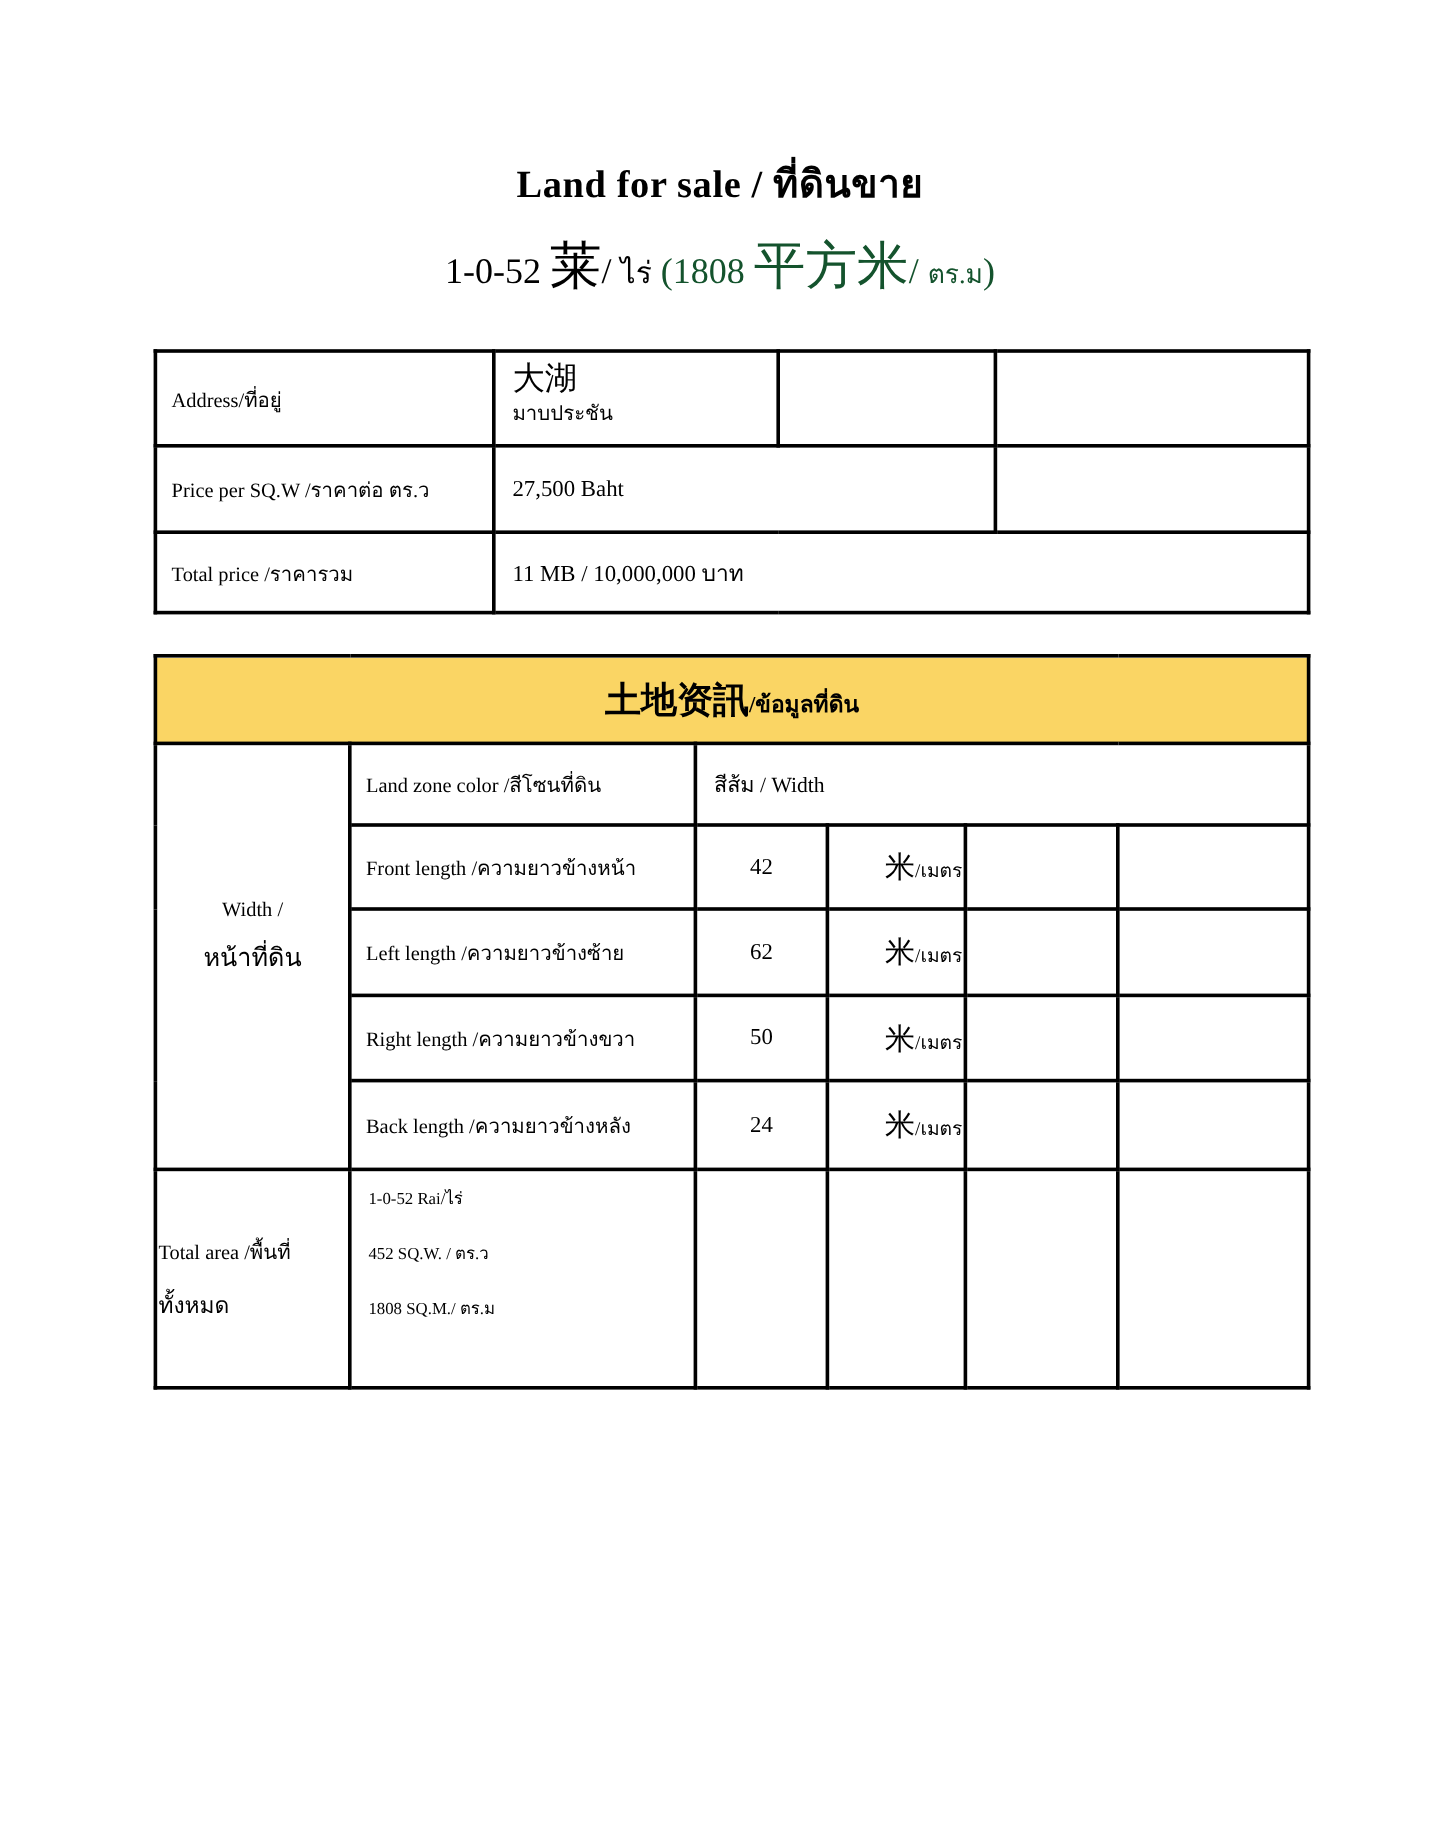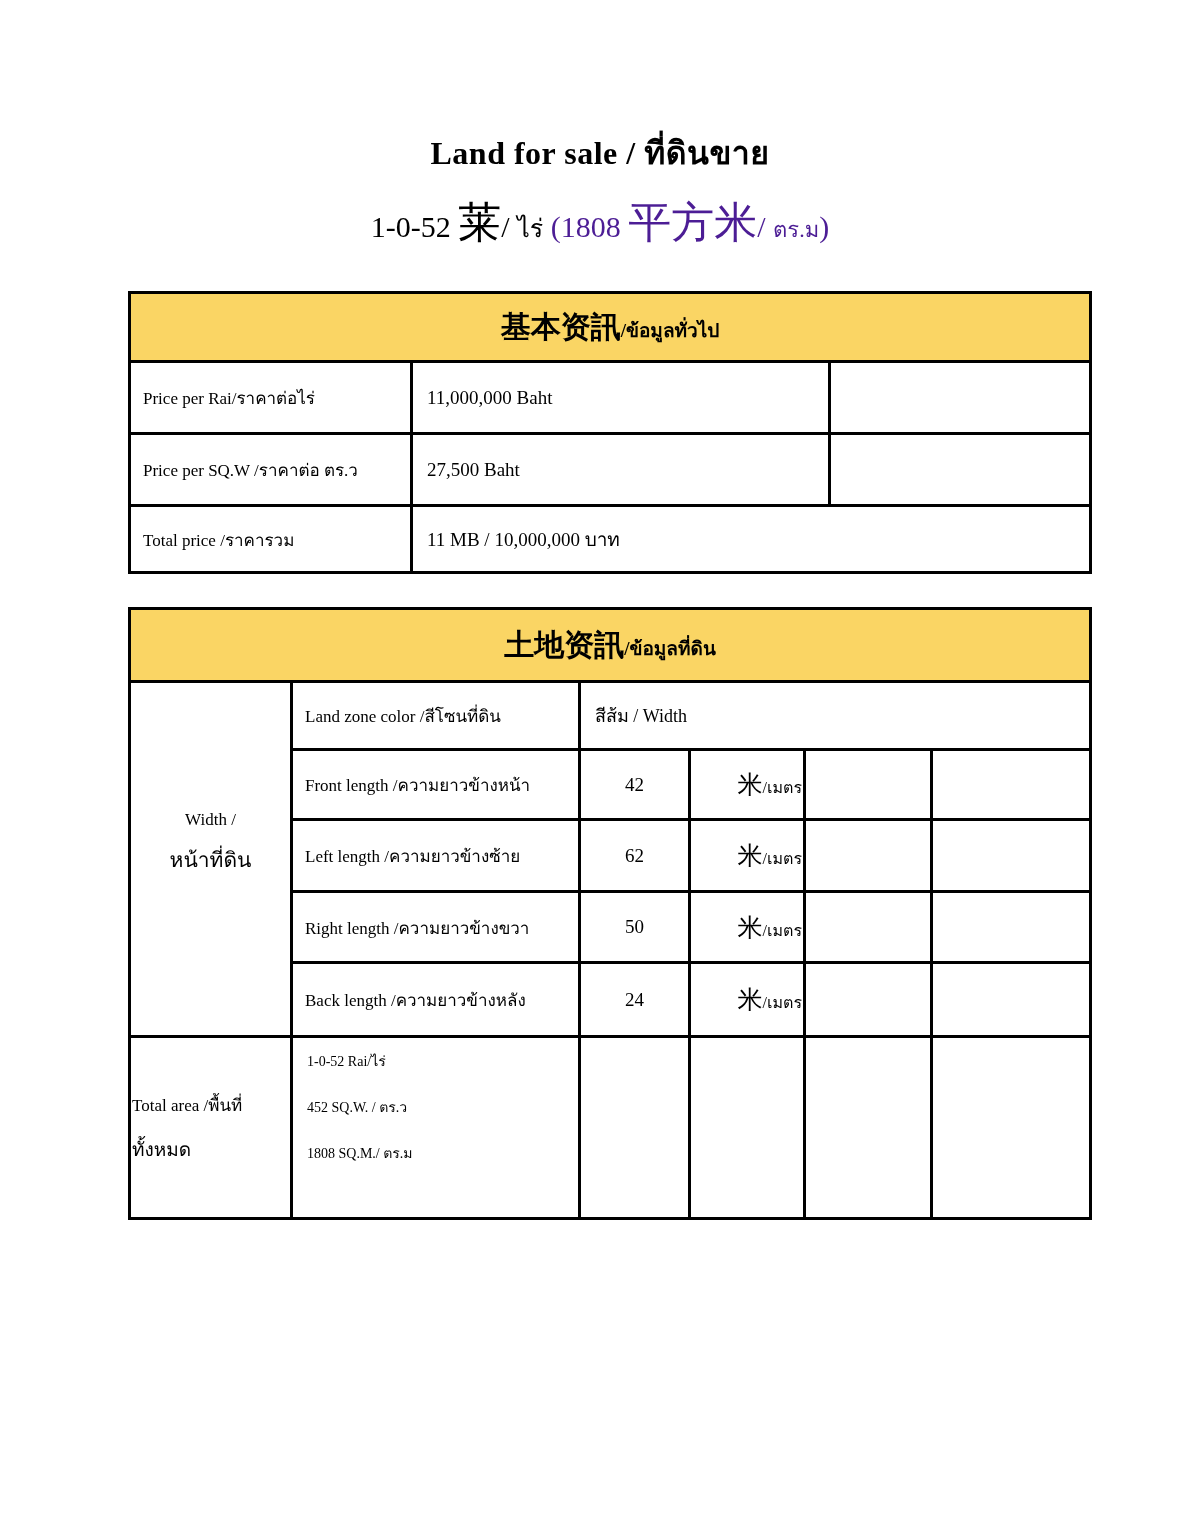--- a/index.html
+++ b/index.html
@@ -20,21 +20,21 @@
     margin-top:26px;
     text-align:center;
     line-height:52px; height:58px;
     white-space:nowrap;
   }
   .subtitle span { white-space:pre; vertical-align:baseline; }
   .s-lat   { font-size:30px; }
   .s-cjk   { font-size:43px; }
   .s-thai  { font-size:25px; }
   .s-thai-sm { font-size:22px; }
-  .red { color:#4c1d95; }
+  .red { color:#14532d; }
 
   table.tbl {
     border-collapse:collapse; table-layout:fixed;
     width:961px; margin-left:128px;
   }
   .t1 { margin-top:36px; }
   .t2 { margin-top:33px; }
   .tbl td { border:3px solid #000; overflow:hidden; }
 
   td.hdr { background:#FAD564; text-align:center; vertical-align:middle; }
@@ -73,26 +73,27 @@
   <div class="subtitle"><span class="s-lat">1-0-52 </span><span class="s-cjk">莱</span><span class="s-lat">/ </span><span class="s-thai">ไร่</span><span class="s-lat red"> (1808 </span><span class="s-cjk red">平方米</span><span class="s-lat red">/ </span><span class="s-thai-sm red">ตร.ม</span><span class="s-lat red">)</span></div>
 
   <table class="tbl t1">
     <colgroup>
         <col style="width:282px">
         <col style="width:237px">
         <col style="width:181px">
         <col style="width:261px">
       </colgroup>
     <tbody>
-        <tr style="height:69px">
-      <td colspan="4" class="hdr"><span class="hdr-cn">基本资訊</span><span class="hdr-th">/ข้อมูลทั่วไป</span></td>
-    </tr>
-    <tr style="height:72px">
-      <td class="lbl">Price per Rai/ราคาต่อไร่</td>
-      <td class="val" colspan="2">11,000,000 Baht</td>
+    <tr style="height:79px">
+      <td class="lbl">Address/ที่อยู่</td>
+      <td class="val vtop">
+        <div class="val-cn">大湖</div>
+        <div class="val-th">มาบประชัน</div>
+      </td>
+      <td class="empty"></td>
       <td class="empty"></td>
     </tr>
     <tr style="height:72px">
       <td class="lbl">Price per SQ.W /ราคาต่อ ตร.ว</td>
       <td class="val" colspan="2">27,500 Baht</td>
       <td class="empty"></td>
     </tr>
     <tr style="height:67px">
       <td class="lbl">Total price /ราคารวม</td>
       <td class="val" colspan="3">11 MB / 10,000,000 บาท</td>

